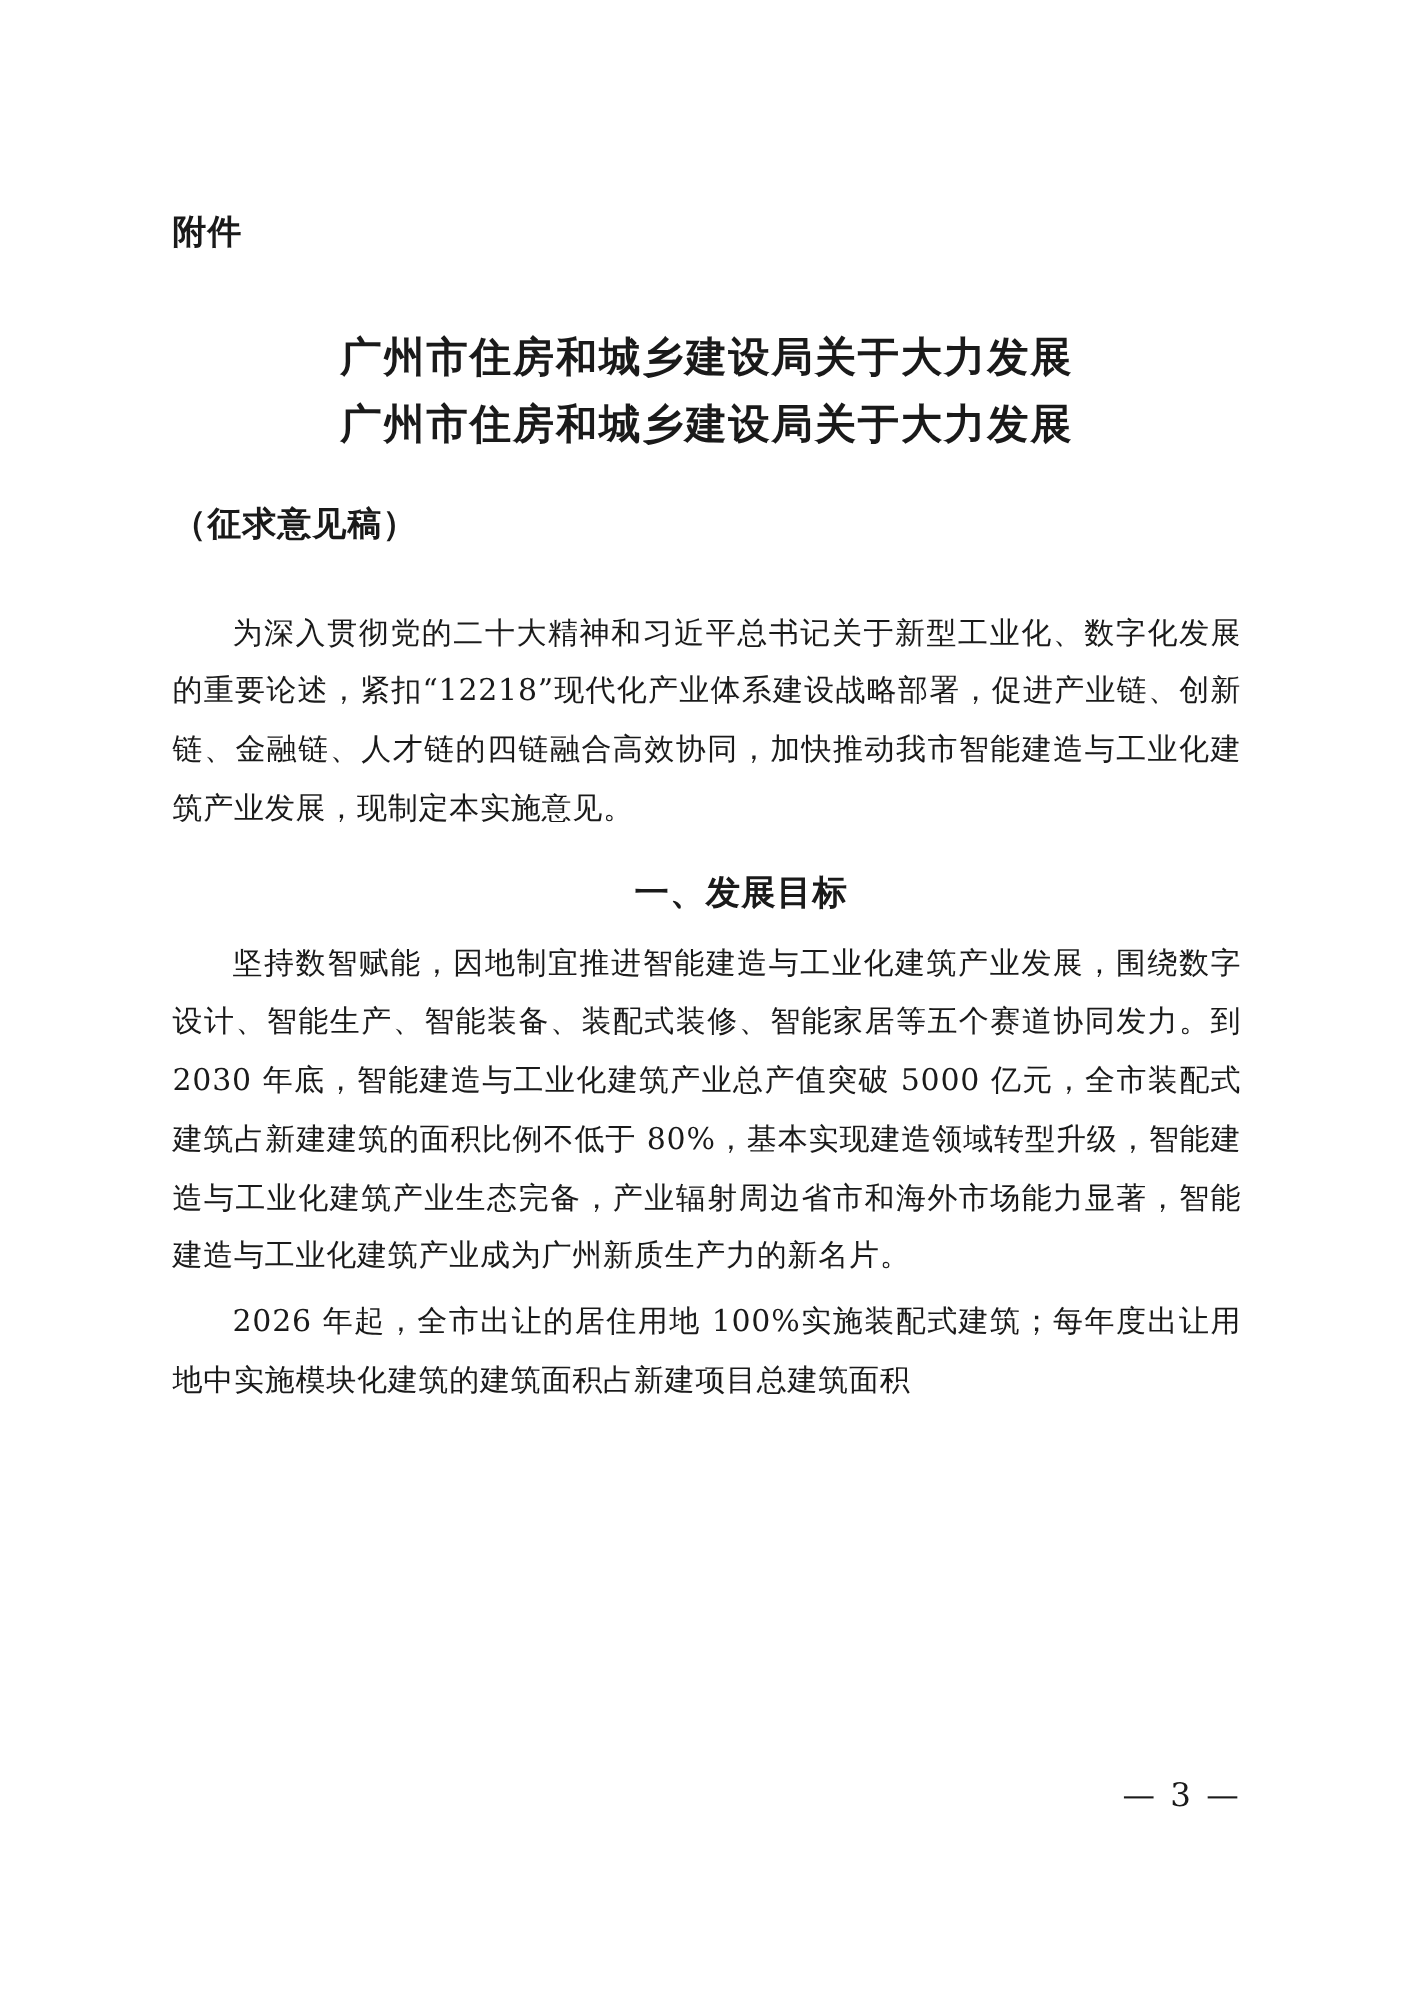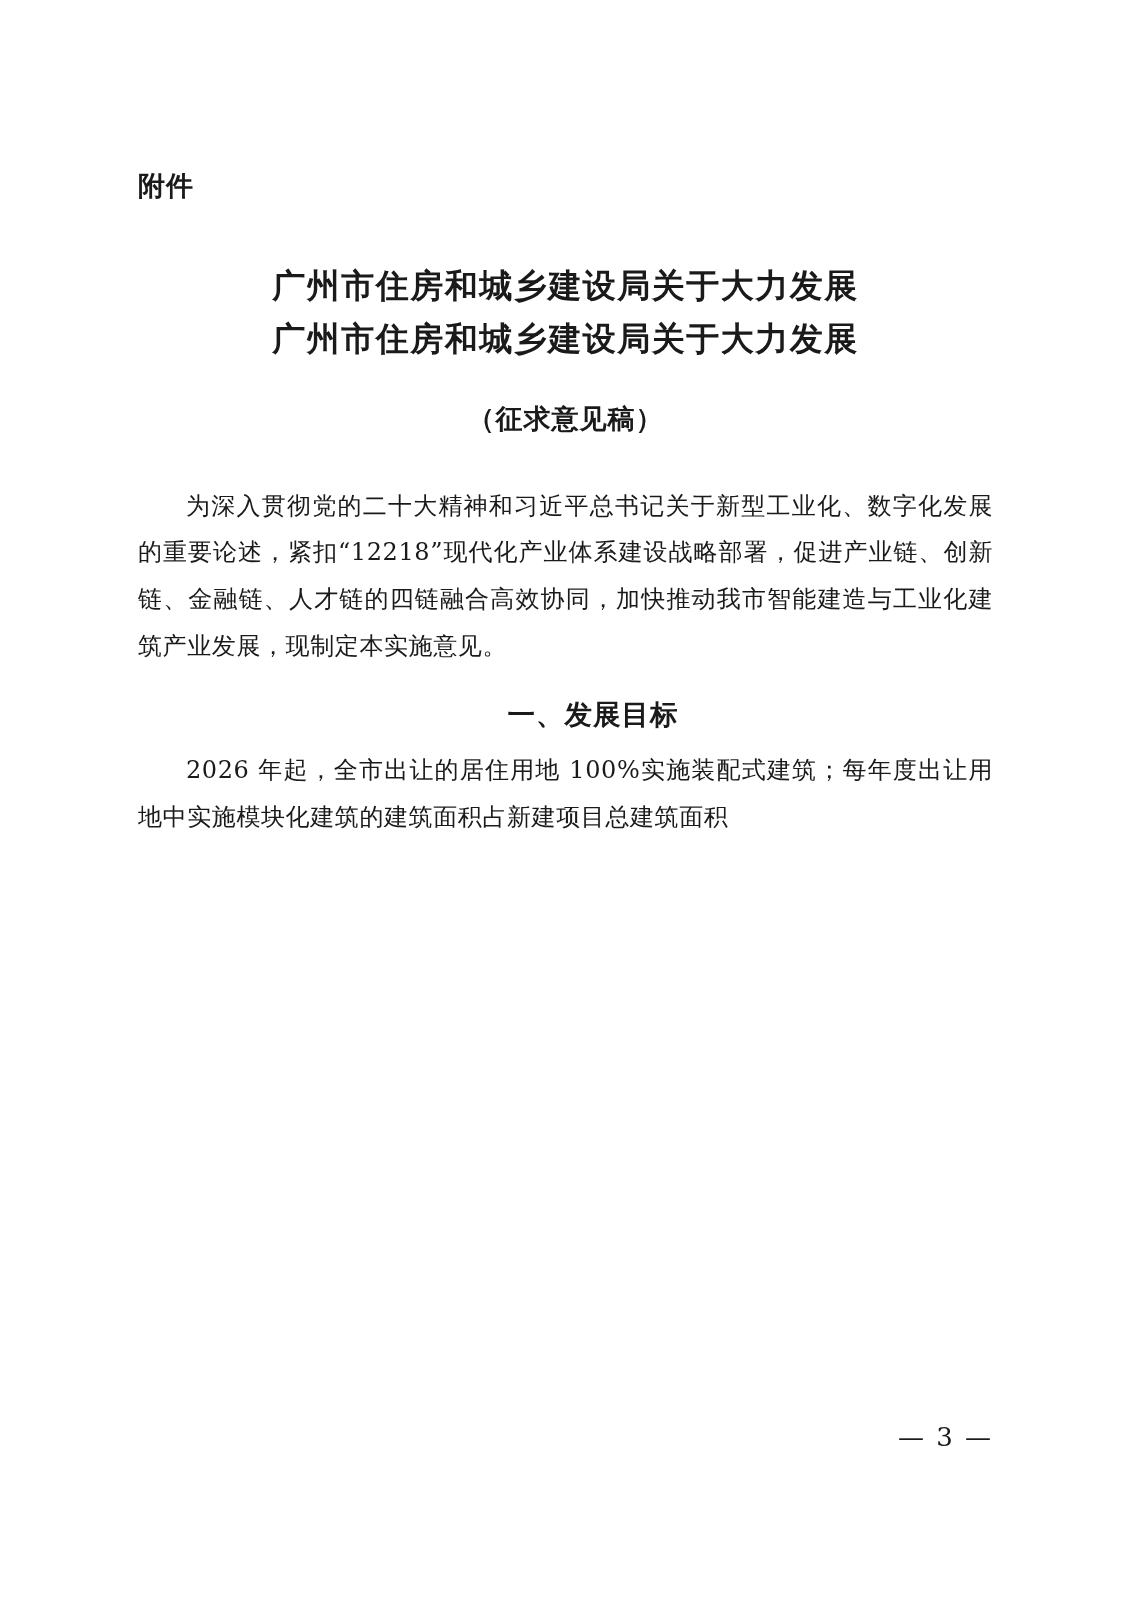--- a/index.html
+++ b/index.html
@@ -38,21 +38,21 @@
     line-height: 1.58;
     letter-spacing: 1.5px;
     margin: 0 auto;
     width: 720px;
     font-family: "DejaVu Sans", sans-serif;
   }
   .doc-title span {
     display: block;
   }
   .doc-subtitle {
-    text-align: center;
+    text-align: left;
     font-size: 27px;
     font-weight: 600;
     letter-spacing: 1px;
     margin: 36px 0 0 0;
     font-family: Liberation Sans, sans-serif;
   }
   .body-text {
     font-size: 24px;
     line-height: 1.95;
     letter-spacing: 0.6px;
@@ -98,20 +98,21 @@
       <span>广州市住房和城乡建设局关于大力发展</span>
       <span>广州市住房和城乡建设局关于大力发展</span>
     </div>
 
     <div class="doc-subtitle">（征求意见稿）</div>
 
     <p class="body-text indent">为深入贯彻党的二十大精神和习近平总书记关于新型工业化、数字化发展的重要论述，紧扣“12218”现代化产业体系建设战略部署，促进产业链、创新链、金融链、人才链的四链融合高效协同，加快推动我市智能建造与工业化建筑产业发展，现制定本实施意见。</p>
 
     <p class="section-heading">一、发展目标</p>
 
+    <p class="body-text indent tight">坚持数智赋能，因地制宜推进智能建造与工业化建筑产业发展，围绕数字设计、智能生产、智能装备、装配式装修、智能家居等五个赛道协同发力。到 2030 年底，智能建造与工业化建筑产业总产值突破 5000 亿元，全市装配式建筑占新建建筑的面积比例不低于 80%，基本实现建造领域转型升级，智能建造与工业化建筑产业生态完备，产业辐射周边省市和海外市场能力显著，智能建造与工业化建筑产业成为广州新质生产力的新名片。</p>
 
 
     <p class="body-text indent tight">2026 年起，全市出让的居住用地 100%实施装配式建筑；每年度出让用地中实施模块化建筑的建筑面积占新建项目总建筑面积</p>
 
   </div>
 
   <div class="page-number">— 3 —</div>
 
 </div>
 

